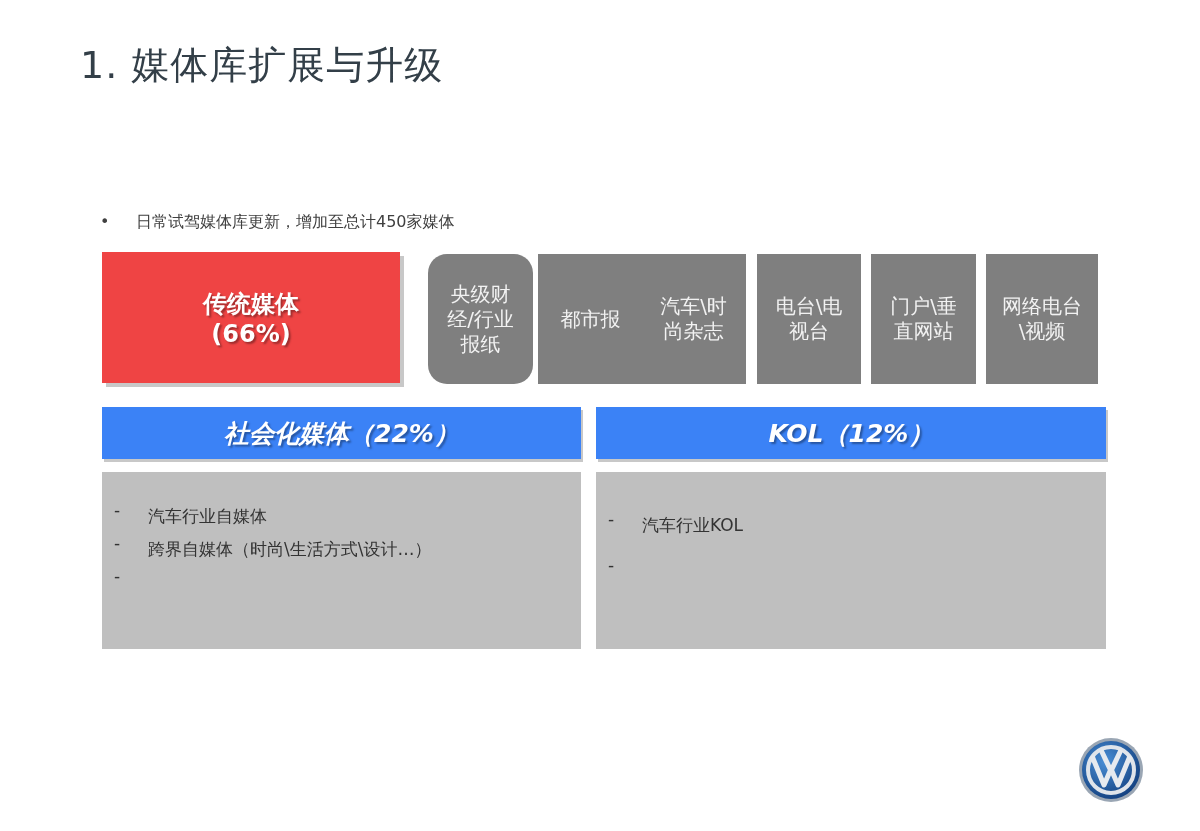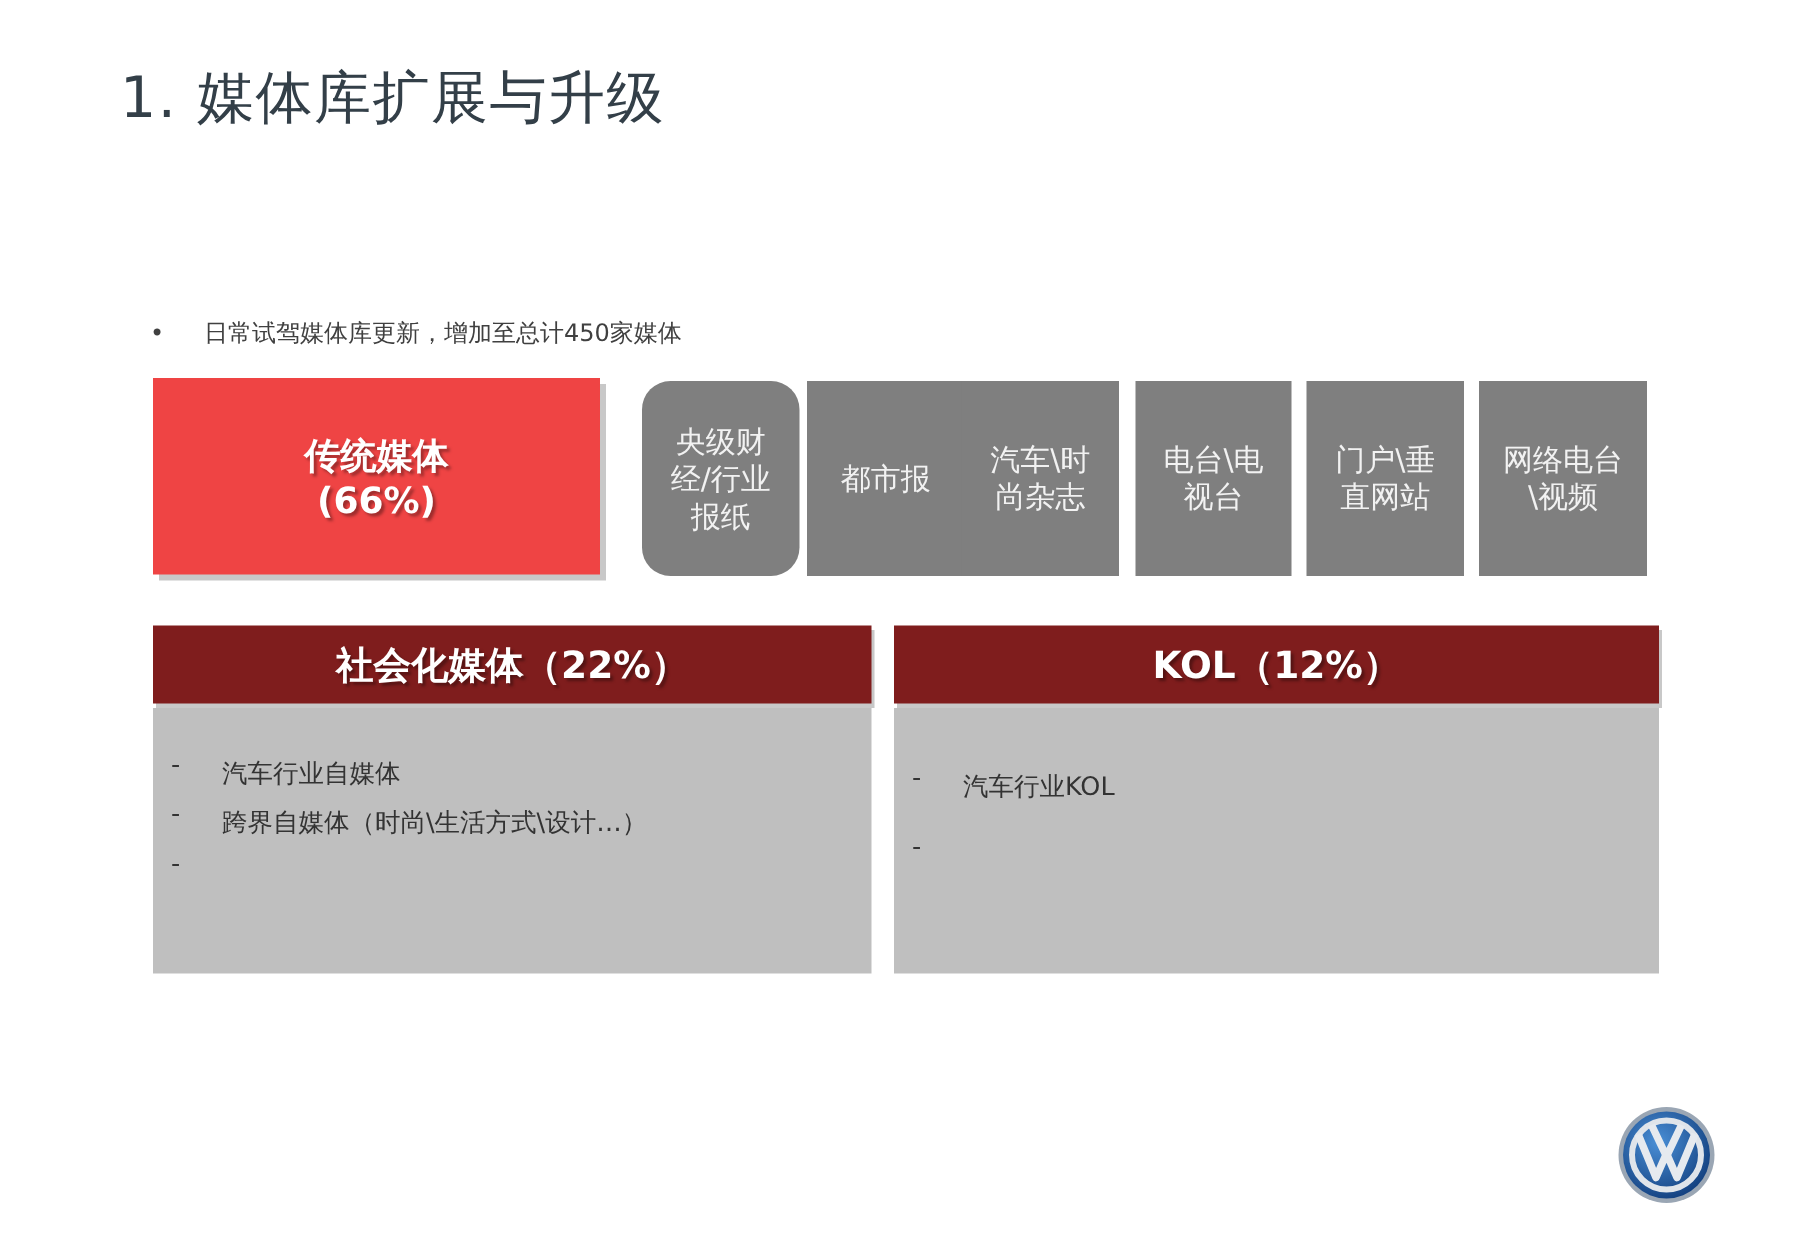--- a/index.html
+++ b/index.html
@@ -10,23 +10,23 @@
   .bullet { position:absolute; left:100px; top:212px; font-size:16px; color:#404040; }
   .bullet .dot { display:inline-block; width:36px; }
   .trad { position:absolute; left:102px; top:252px; width:298px; height:131px;
           background:#ef4444; box-shadow:4px 4px 0 #c8c8c8; color:#fff;
           display:flex; flex-direction:column; align-items:center; justify-content:center;
           font-weight:bold; font-size:24px; text-shadow:2px 2px 2px rgba(0,0,0,0.35); }
   .trad .pct { margin-top:0; }
   .gbox { position:absolute; top:254px; height:130px; background:#7f7f7f; color:#f2f2f2;
           display:flex; align-items:center; justify-content:center; text-align:center;
           font-size:20px; line-height:25px; white-space:pre-line; }
-  .hdr { position:absolute; top:417px; height:52px; background:#7f1d1d; color:#fff;
+  .hdr { position:absolute; top:407px; height:52px; background:#3b82f6; color:#fff;
          font-weight:bold; font-size:25px; display:flex; align-items:center; justify-content:center;
-         box-shadow:2px 3px 0 #c8c8c8; text-shadow:2px 2px 2px rgba(0,0,0,0.35); }
+         box-shadow:2px 3px 0 #c8c8c8; text-shadow:2px 2px 2px rgba(0,0,0,0.35);font-style:italic; }
   .panel { position:absolute; top:472px; height:177px; background:#bfbfbf; color:#333;
            font-size:17px; }
   .item { position:absolute; display:flex; }
   .item .dash { width:34px; padding-left:12px; }
   .item .txt { line-height:33px; }
   .logo { position:absolute; left:1078px; top:737px; width:66px; height:66px; }
 </style>
 </head>
 <body>
 

